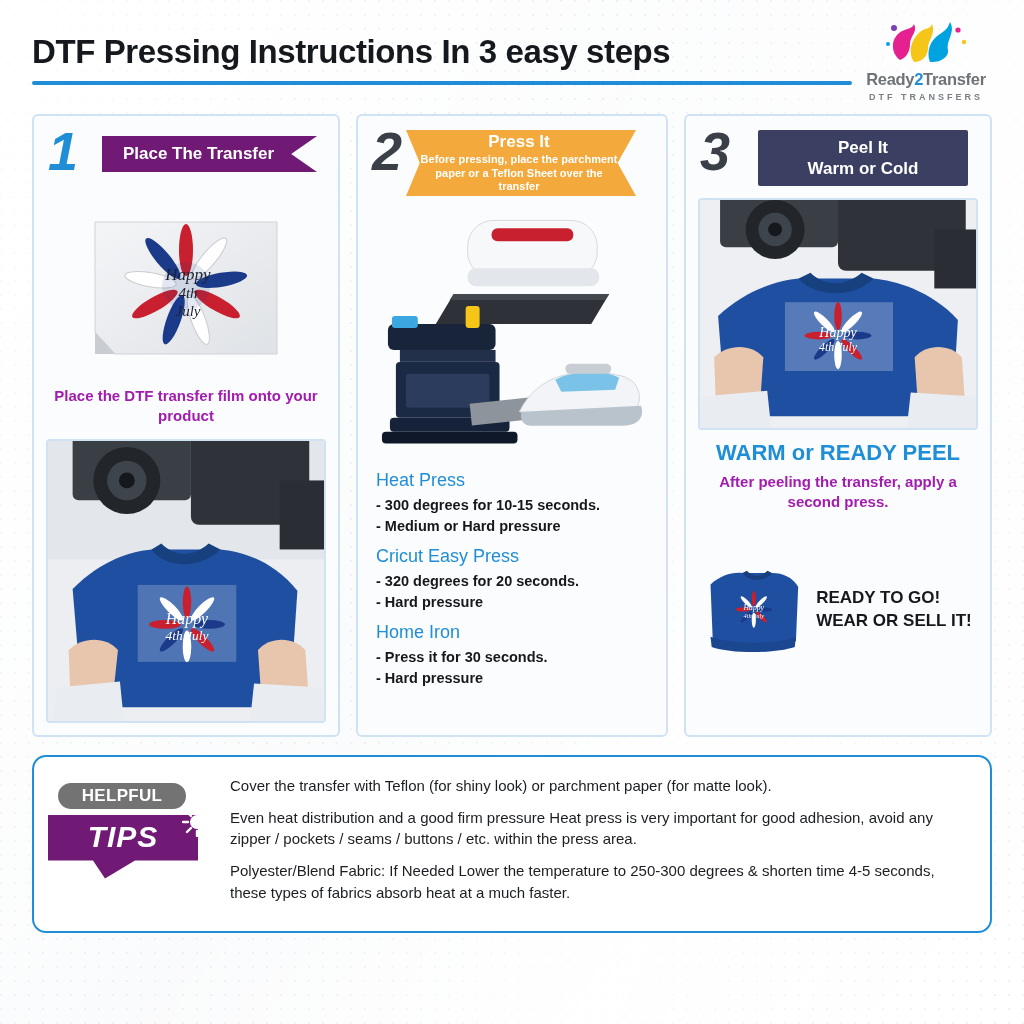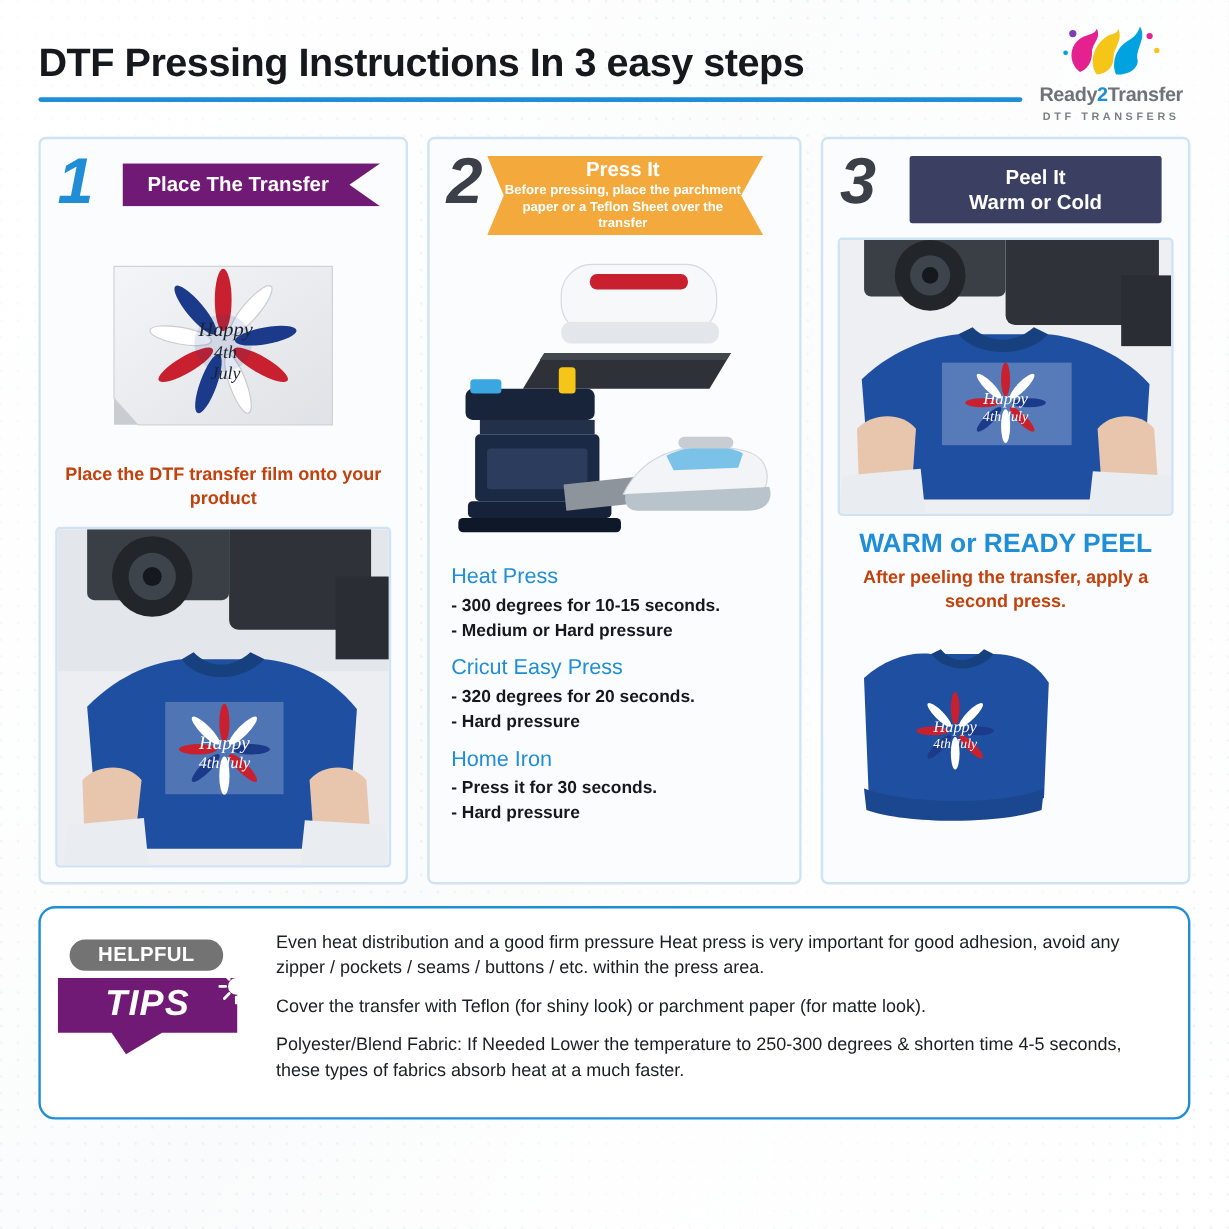--- a/index.html
+++ b/index.html
@@ -104,21 +104,21 @@
     border-radius: 2px;
     justify-content: center;
   }
 
   
   .photo {
     border: 2px solid #cfe3f4; border-radius: 4px; background: #f6f7f9;
     overflow: hidden; position: relative;
   }
   .caption {
-    text-align: center; font-size: 15px; font-weight: bold; color: #c2410c;
+    text-align: center; font-size: 15px; font-weight: bold; color: #a21caf;
     line-height: 1.35; margin: 12px 0;
   }
 
   
   .spec-block { margin-top: 4px; }
   .spec-title {
     color: #1f8ed6; font-size: 18px; font-weight: normal; margin: 12px 0 6px 6px;
   }
   .spec-line {
     font-size: 14.5px; font-weight: bold; color: #15181c; margin: 0 0 5px 6px;
@@ -394,20 +394,21 @@
               <ellipse rx="7" ry="26" cx="0" cy="-36" transform="rotate(90)" fill="#1b3a8a"></ellipse>
               <ellipse rx="7" ry="26" cx="0" cy="-36" transform="rotate(135)" fill="#c8202e"></ellipse>
               <ellipse rx="7" ry="26" cx="0" cy="-36" transform="rotate(180)" fill="#ffffff"></ellipse>
               <ellipse rx="7" ry="26" cx="0" cy="-36" transform="rotate(225)" fill="#1b3a8a"></ellipse>
               <ellipse rx="7" ry="26" cx="0" cy="-36" transform="rotate(270)" fill="#c8202e"></ellipse>
               <ellipse rx="7" ry="26" cx="0" cy="-36" transform="rotate(315)" fill="#ffffff"></ellipse>
               <text x="0" y="2" font-size="26" fill="#ffffff" font-style="italic" font-family="'Liberation Serif',serif" text-anchor="middle">Happy</text>
               <text x="0" y="28" font-size="22" fill="#ffffff" font-style="italic" font-family="'Liberation Serif',serif" text-anchor="middle">4th July</text>
             </g>
           </svg>
+          <div class="ready-text">READY TO GO! WEAR OR SELL IT!</div>
         </div>
       </div>
     </div>
 
     <div class="tips">
       <div class="tips-badge">
         <div class="tips-helpful">HELPFUL</div>
         <div class="tips-flag">
           <span>TIPS</span>
         </div>
@@ -419,20 +420,20 @@
             <line x1="1" y1="15" x2="6" y2="15"></line>
             <line x1="24" y1="15" x2="29" y2="15"></line>
             <line x1="5" y1="5" x2="9" y2="9"></line>
             <line x1="21" y1="21" x2="25" y2="25"></line>
             <line x1="25" y1="5" x2="21" y2="9"></line>
             <line x1="9" y1="21" x2="5" y2="25"></line>
           </g>
         </svg>
       </div>
       <div class="tips-body">
+        <div class="tip-p">Cover the transfer with Teflon (for shiny look) or parchment paper (for matte look).</div>
         <div class="tip-p">Even heat distribution and a good firm pressure Heat press is very important for good adhesion, avoid any zipper / pockets / seams / buttons / etc. within the press area.</div>
-        <div class="tip-p">Cover the transfer with Teflon (for shiny look) or parchment paper (for matte look).</div>
         <div class="tip-p">Polyester/Blend Fabric: If Needed Lower the temperature to 250-300 degrees &amp; shorten time 4-5 seconds, these types of fabrics absorb heat at a much faster.</div>
       </div>
     </div>
 
   </div>
 </div>
 
 </body></html>

